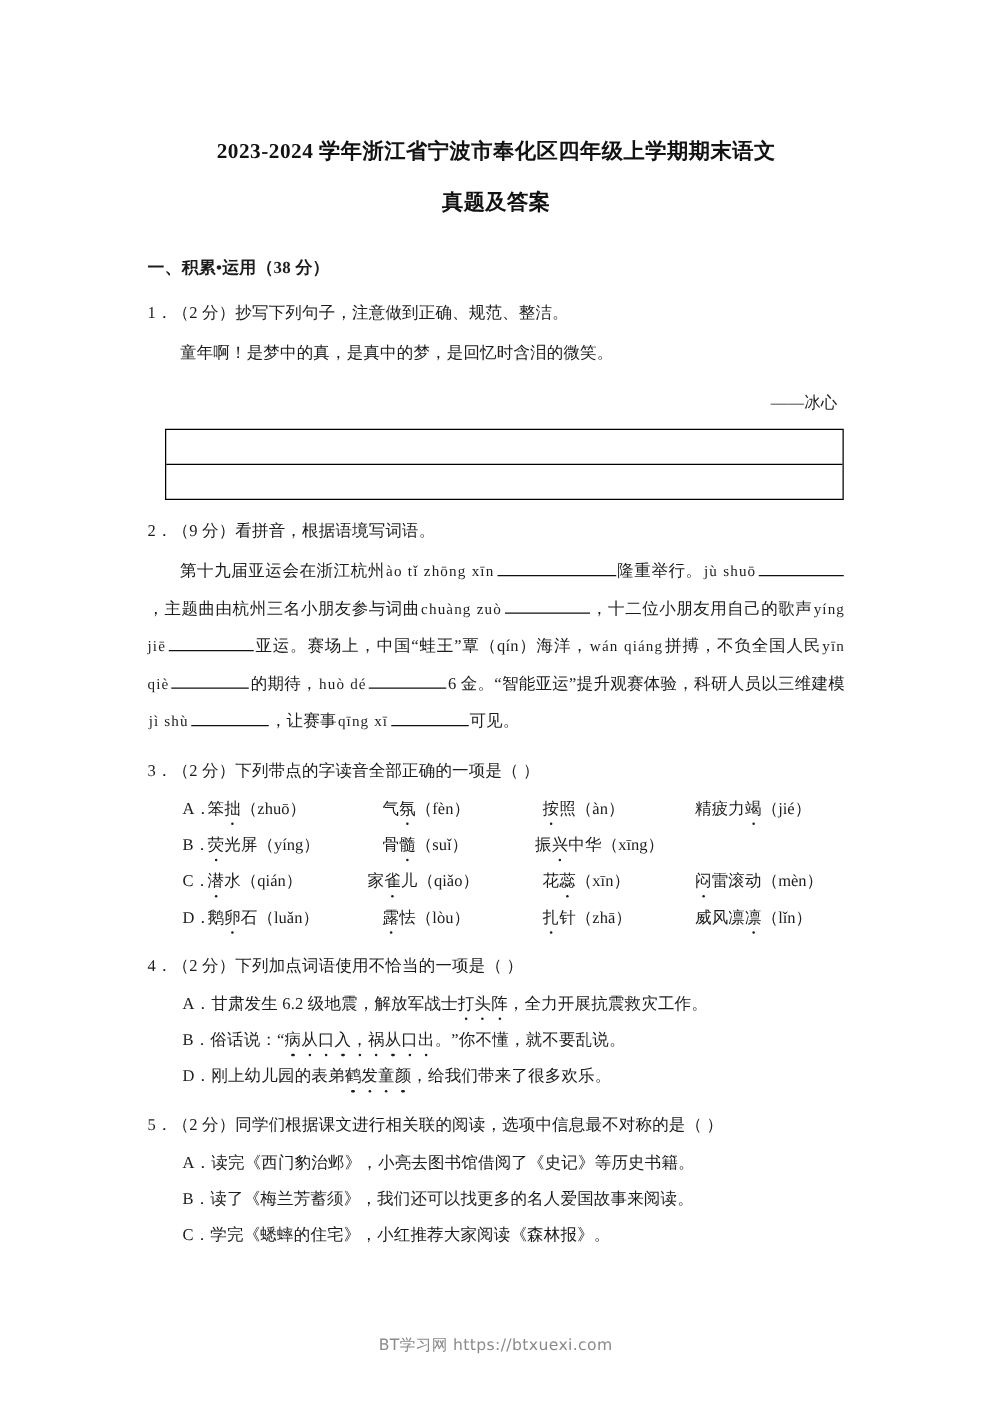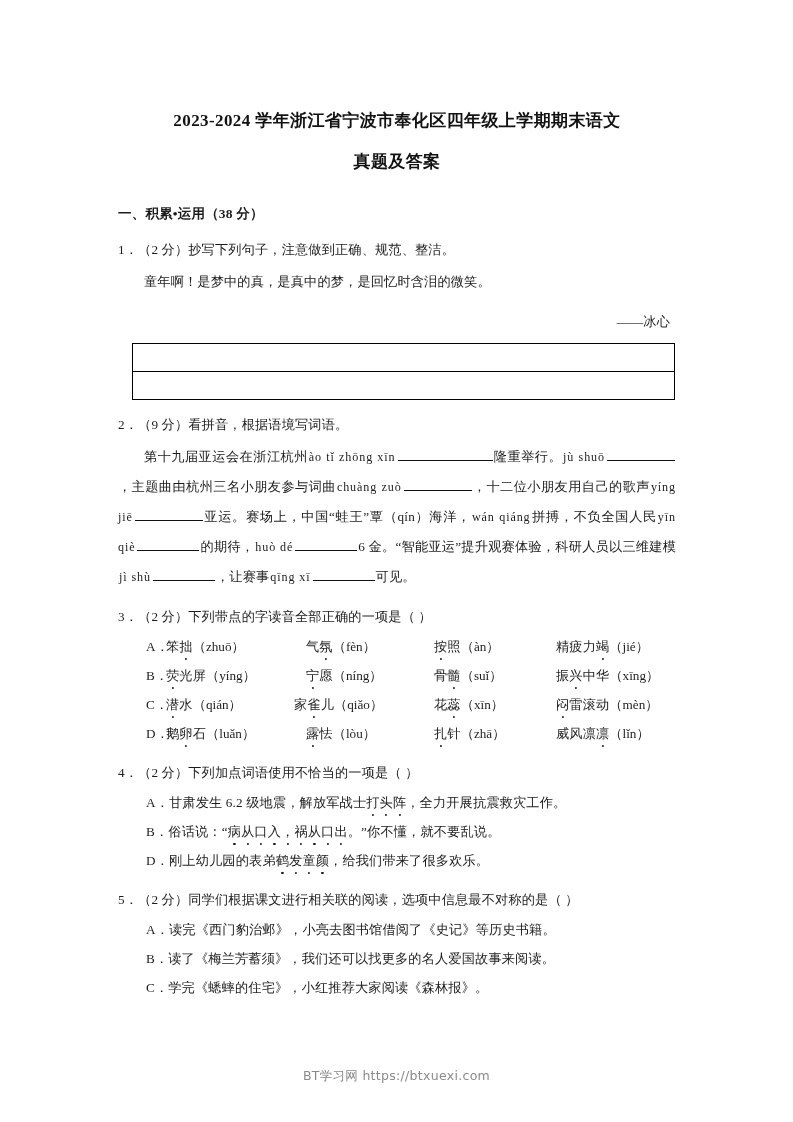--- a/index.html
+++ b/index.html
@@ -188,21 +188,20 @@
           <div class="opt-grid">
             <span class="lab">A．</span>
             <span class="cell c1"><span>笨</span><span class="dots"><span>拙</span></span><span class="paren">（zhuō）</span></span>
             <span class="cell c2"><span>气</span><span class="dots"><span>氛</span></span><span class="paren">（fèn）</span></span>
             <span class="cell c3"><span class="dots"><span>按</span></span><span>照</span><span class="paren">（àn）</span></span>
             <span class="cell c4"><span>精疲力</span><span class="dots"><span>竭</span></span><span class="paren">（jié）</span></span>
           </div>
           <div class="opt-grid">
             <span class="lab">B．</span>
             <span class="cell c1"><span class="dots"><span>荧</span></span><span>光屏</span><span class="paren">（yíng）</span></span>
-            <span class="cell c2"><span class="dots"><span>宁</span></span><span>愿</span><span class="paren">（níng）</span></span>
             <span class="cell c3"><span>骨</span><span class="dots"><span>髓</span></span><span class="paren">（suǐ）</span></span>
             <span class="cell c4"><span>振</span><span class="dots"><span>兴</span></span><span>中华</span><span class="paren">（xīng）</span></span>
           </div>
           <div class="opt-grid">
             <span class="lab">C．</span>
             <span class="cell c2"><span class="dots"><span>潜</span></span><span>水</span><span class="paren">（qián）</span></span>
             <span class="cell c1"><span>家</span><span class="dots"><span>雀</span></span><span>儿</span><span class="paren">（qiǎo）</span></span>
             <span class="cell c3"><span>花</span><span class="dots"><span>蕊</span></span><span class="paren">（xīn）</span></span>
             <span class="cell c4"><span class="dots"><span>闷</span></span><span>雷滚动</span><span class="paren">（mèn）</span></span>
           </div>

